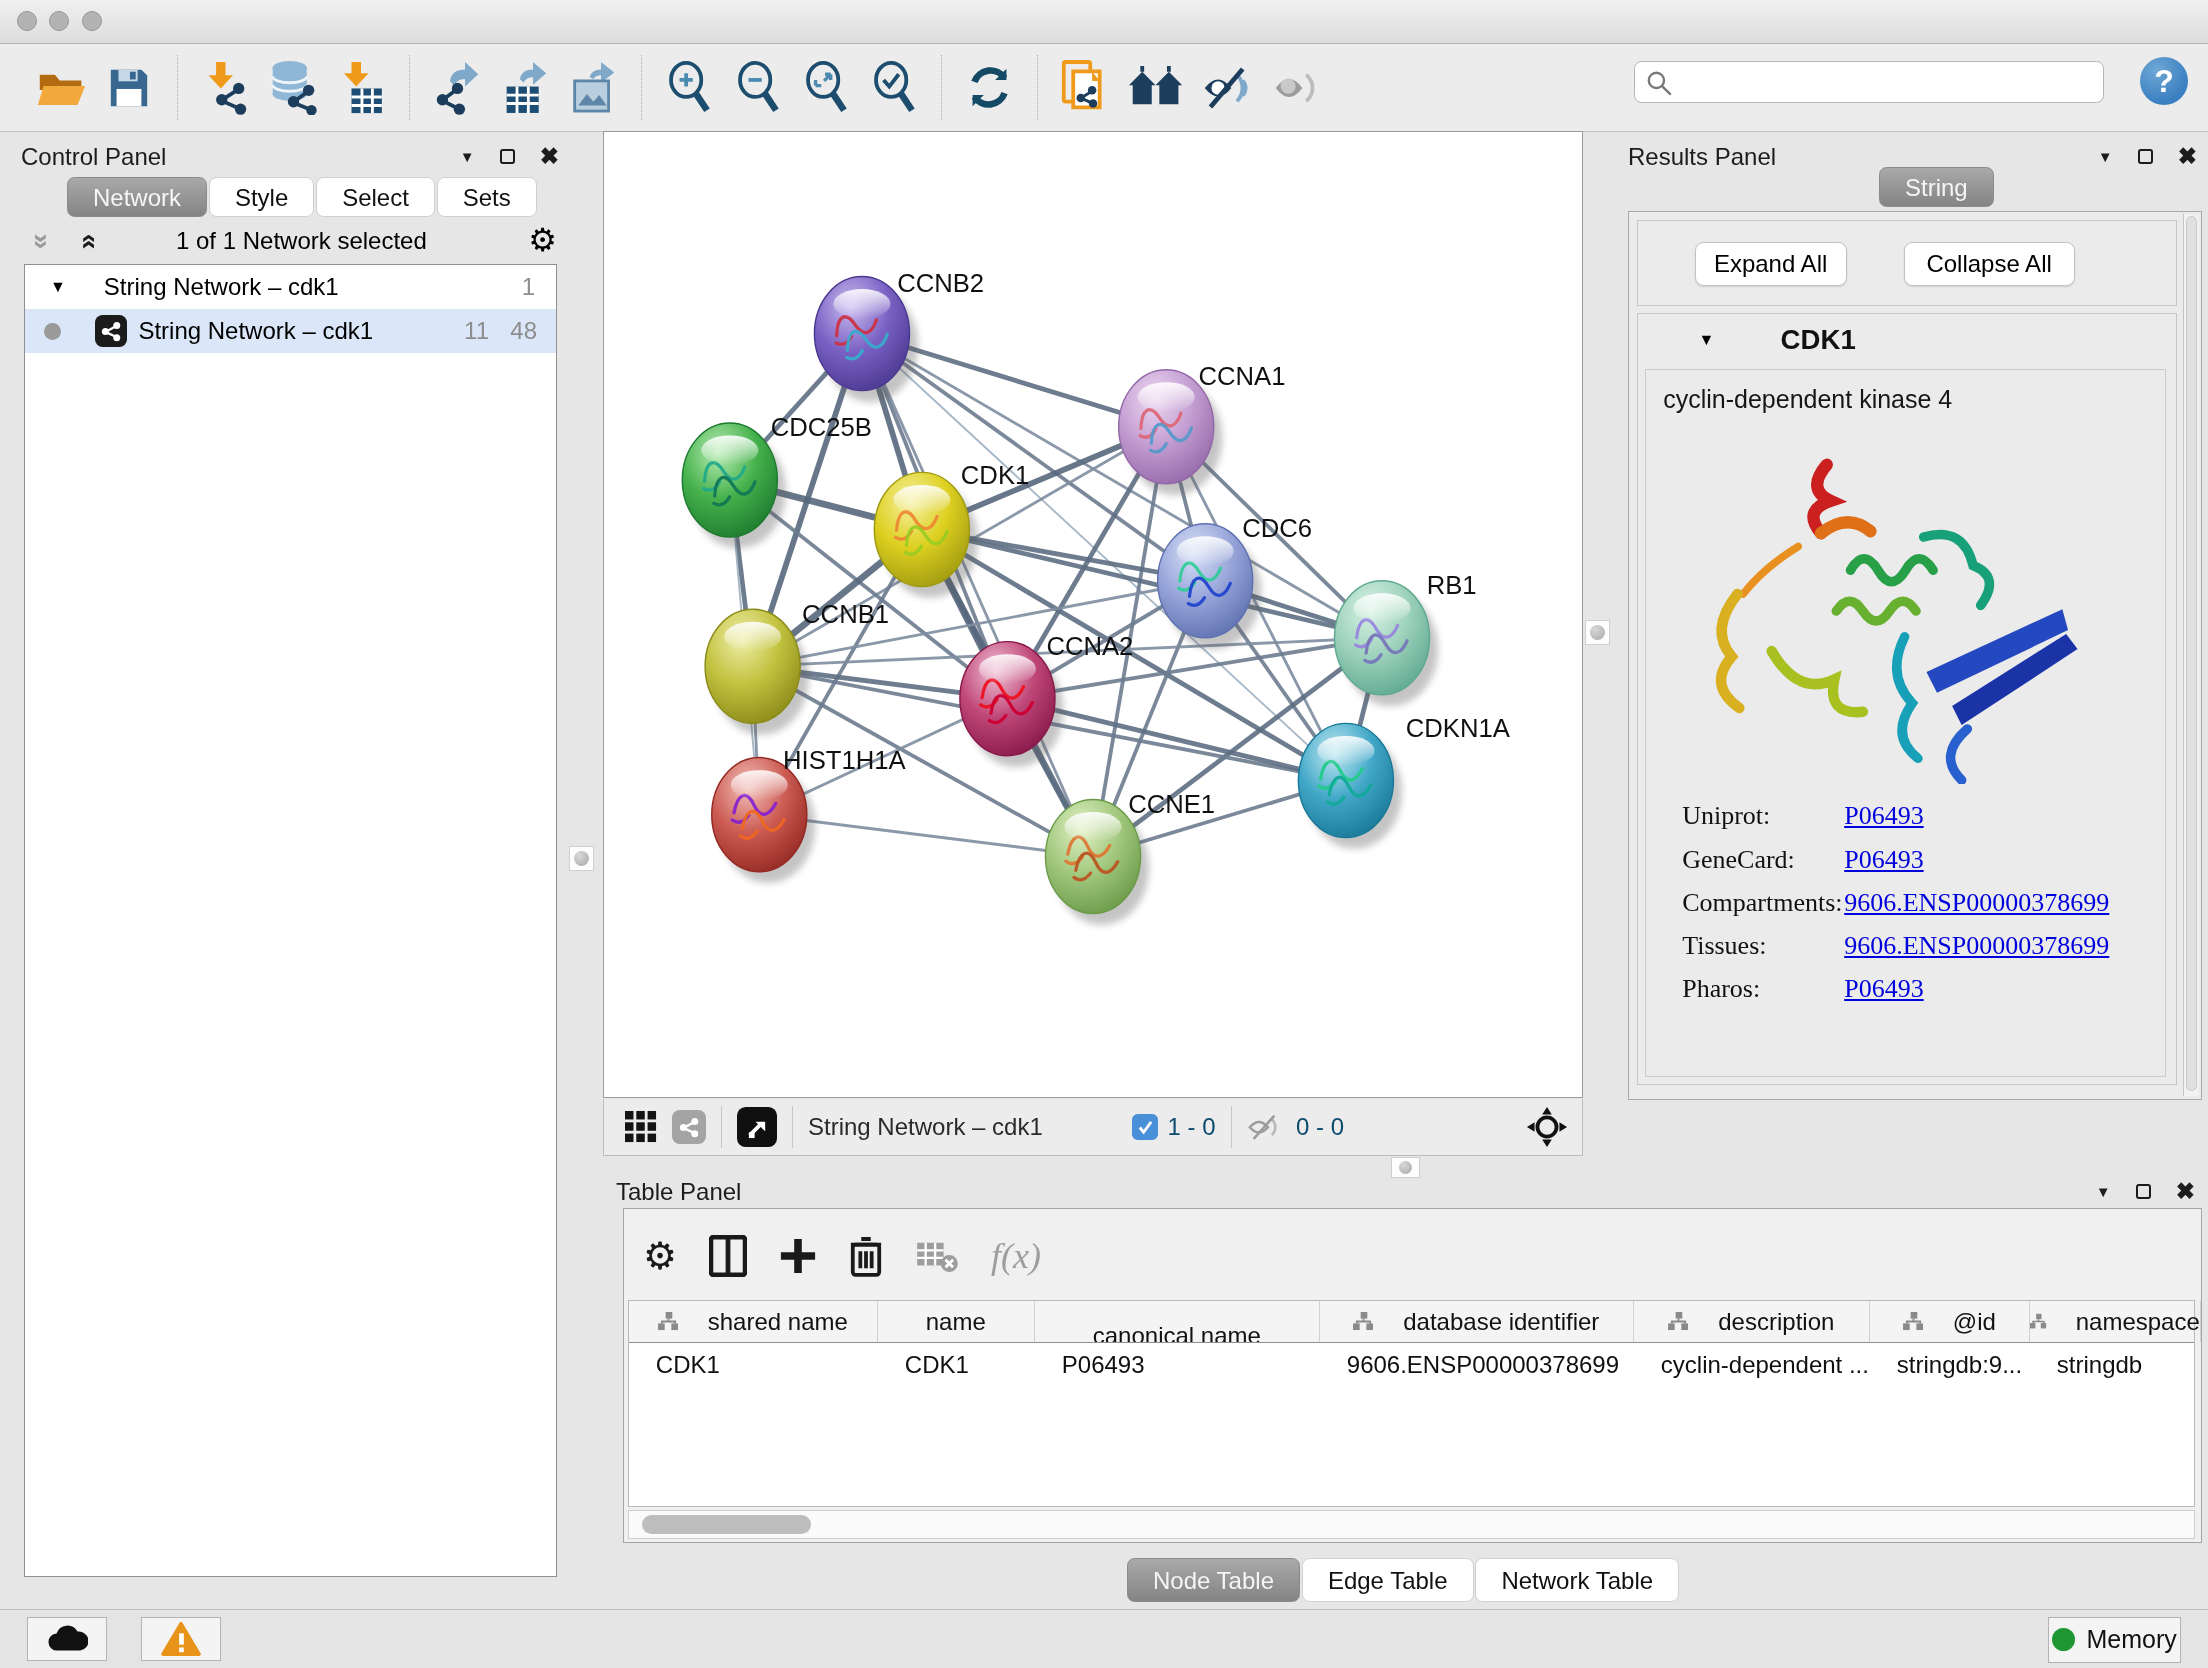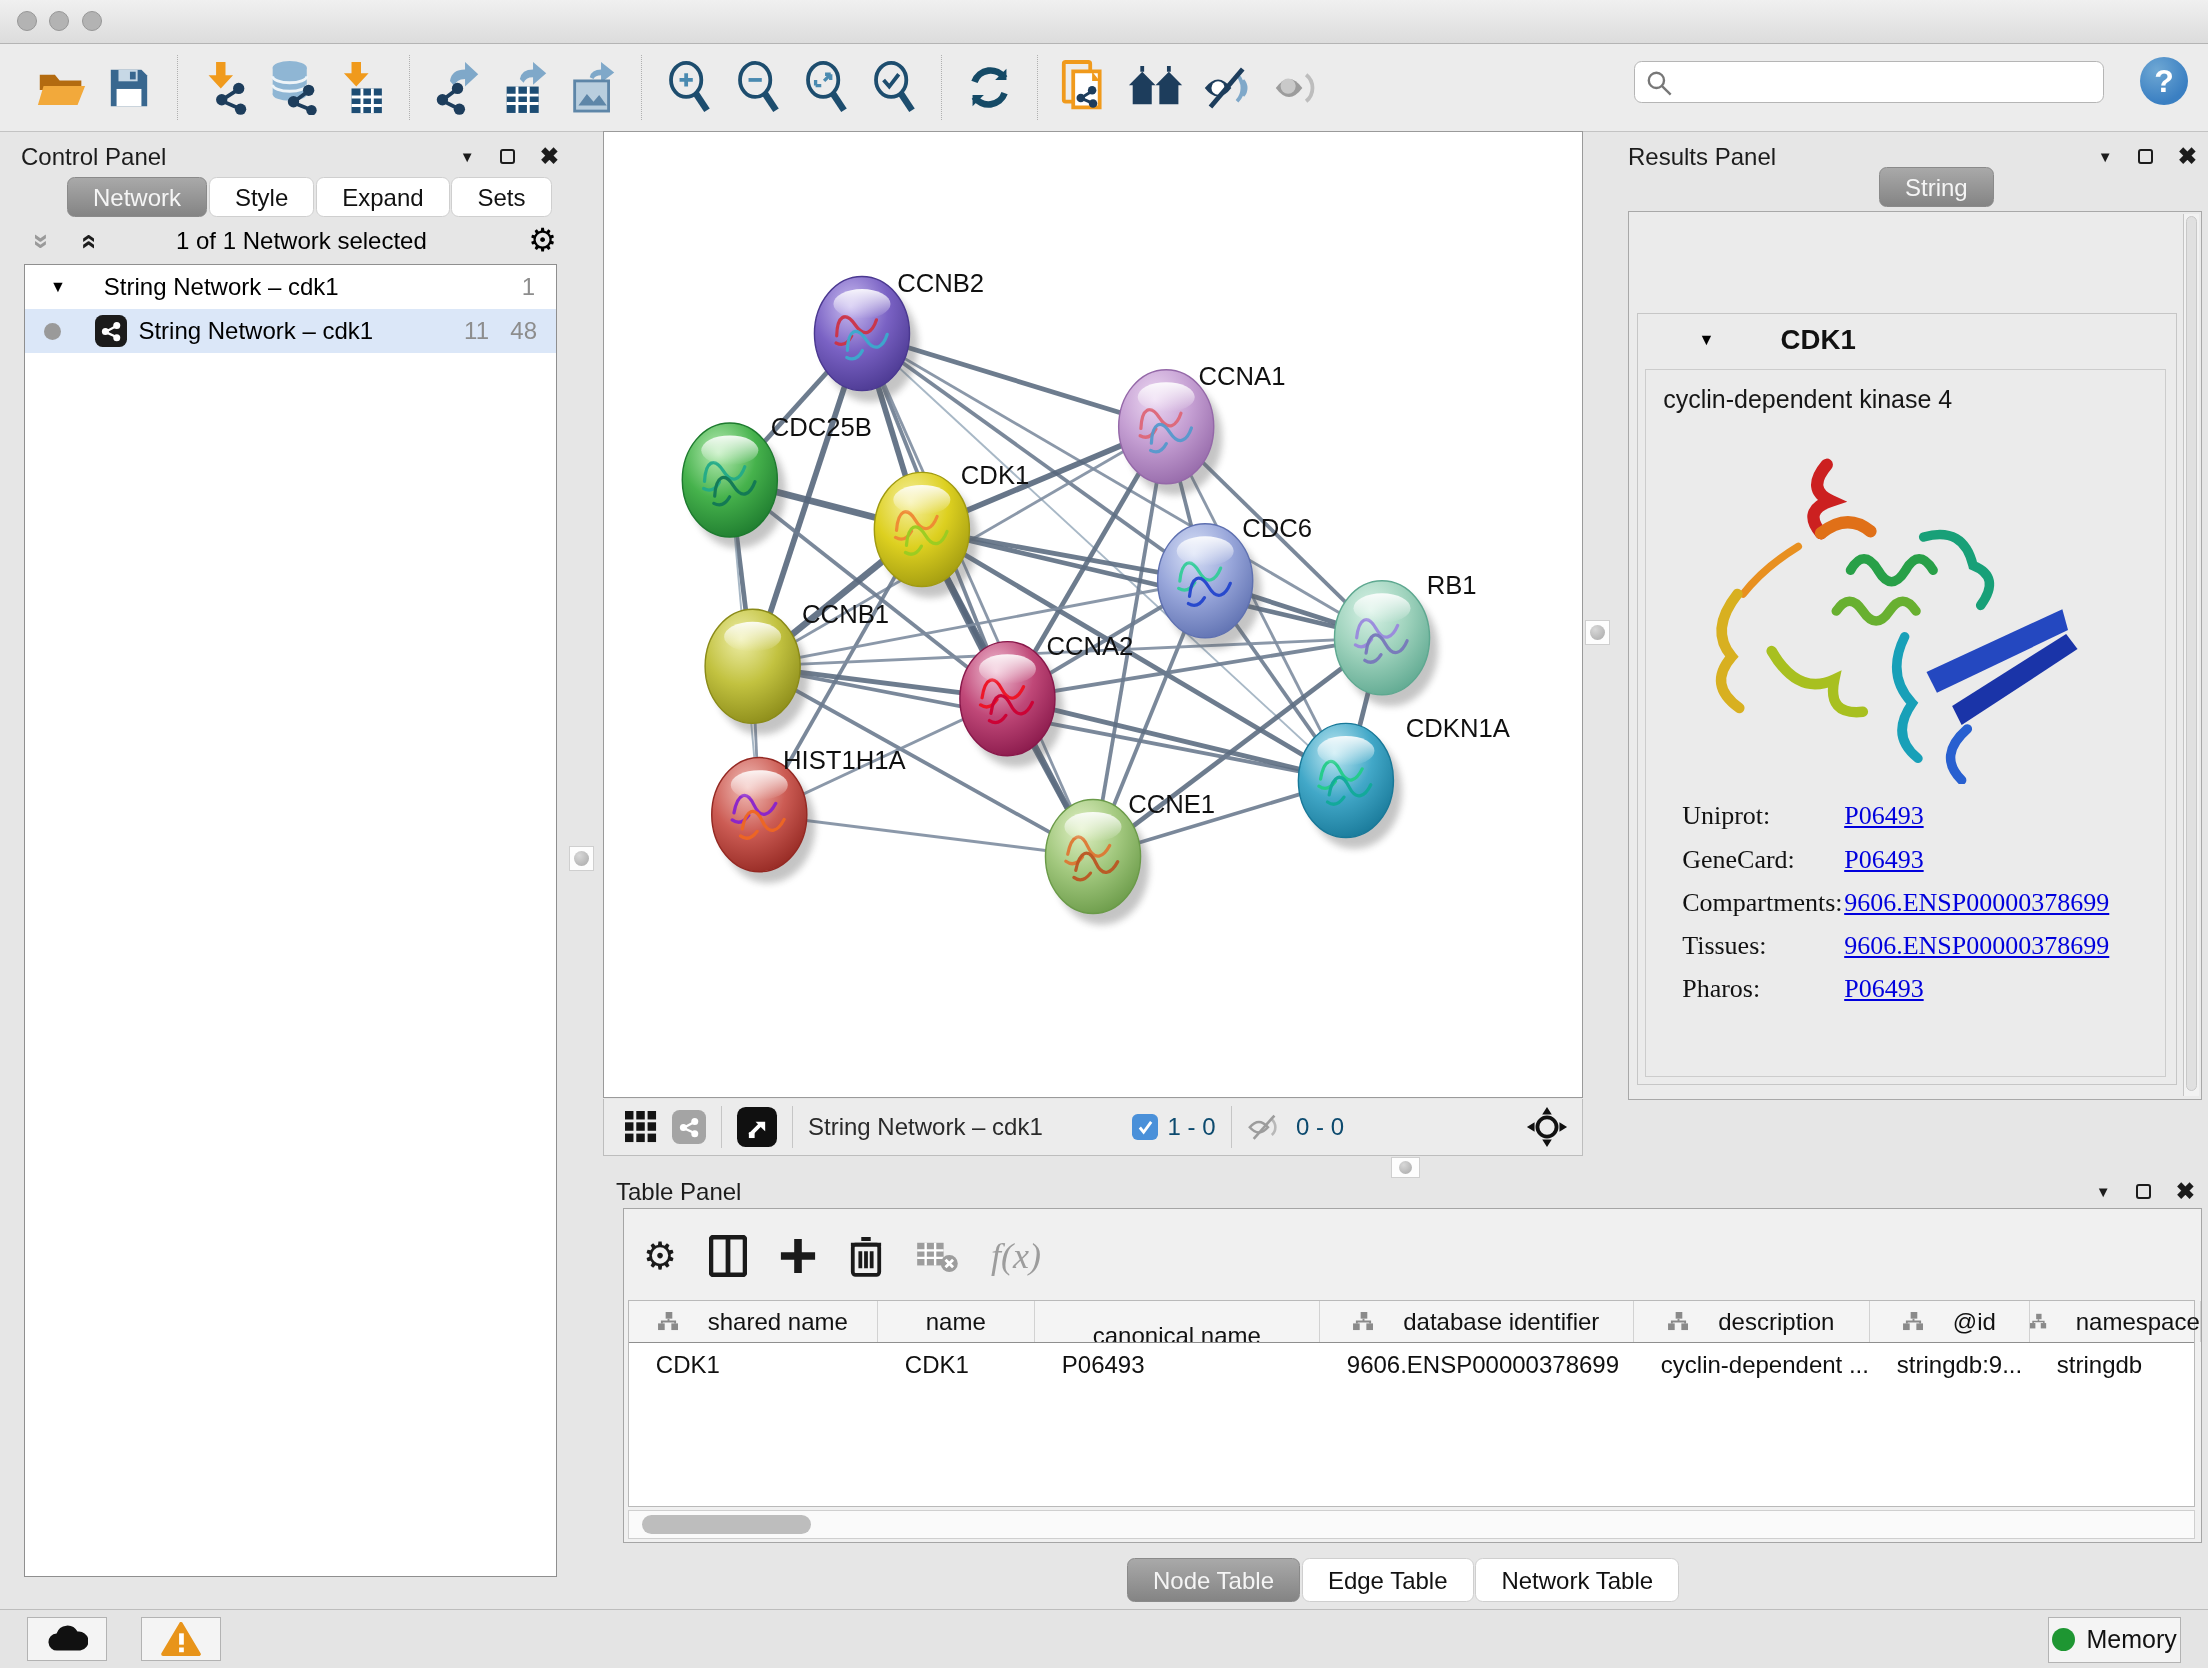--- a/index.html
+++ b/index.html
@@ -288,21 +288,21 @@
 <div id="help-btn">?</div>
 
 <div class="panel-head" id="control-head">
   <span class="panel-title">Control Panel</span>
   <span class="ph-ctrls">
     <span class="ph-arrow">▼</span>
     <span class="ph-float"></span>
     <span class="ph-close">✖</span>
   </span>
 </div>
-<div id="control-tabs"><span class="tab active">Network</span><span class="tab">Style</span><span class="tab">Expand</span><span class="tab">Sets</span></div>
+<div id="control-tabs"><span class="tab active">Network</span><span class="tab">Style</span><span class="tab">Select</span><span class="tab">Sets</span></div>
 <div id="net-subhead">
   <span class="chev" style="color:#9a9a9a; position:absolute; left:11.4px; top:3.8px;">»</span>
   <span class="chev" style="color:#1c1c1c; transform:rotate(-90deg); position:absolute; left:55px; top:3.8px;">»</span>
   <span style="position:absolute; left:152px; top:5.7px;">1 of 1 Network selected</span>
   <span style="position:absolute; right:0; top:0; font-size:32px;">⚙</span>
 </div>
 <div id="tree-box">
   <div class="tree-row">
     <span style="margin-left:25px; font-size:16px;">▼</span>
     <span style="margin-left:38px;">String Network – cdk1</span>
@@ -595,20 +595,24 @@
 <div class="panel-head" id="results-head">
   <span class="panel-title">Results Panel</span>
   <span class="ph-ctrls">
     <span class="ph-arrow">▼</span>
     <span class="ph-float"></span>
     <span class="ph-close">✖</span>
   </span>
 </div>
 <span class="tab active" id="string-tab">String</span>
 <div id="results-box">
+  <div id="expand-box">
+    <span class="rbtn" style="left:57px; width:152px;">Expand All</span>
+    <span class="rbtn" style="left:266px; width:171px;">Collapse All</span>
+  </div>
   <div id="gene-box">
     <div id="gene-head">
       <span style="position:absolute; left:61px; top:17px; font-size:16px;">▼</span>
       <span id="gene-name">CDK1</span>
     </div>
     <div id="gene-inner">
       <div id="gene-desc">cyclin-dependent kinase 4</div>
       <svg style="position:absolute; left:38px; top:53px;" width="447" height="361" viewBox="0 0 470 380">
         <path d="M150 44 q-22 26 4 38 q-30 10 -10 34" stroke="#cc2020" stroke-width="13" fill="none" stroke-linecap="round"></path>
         <path d="M144 116 q28 -22 52 -2" stroke="#e07018" stroke-width="13" fill="none" stroke-linecap="round"></path>

